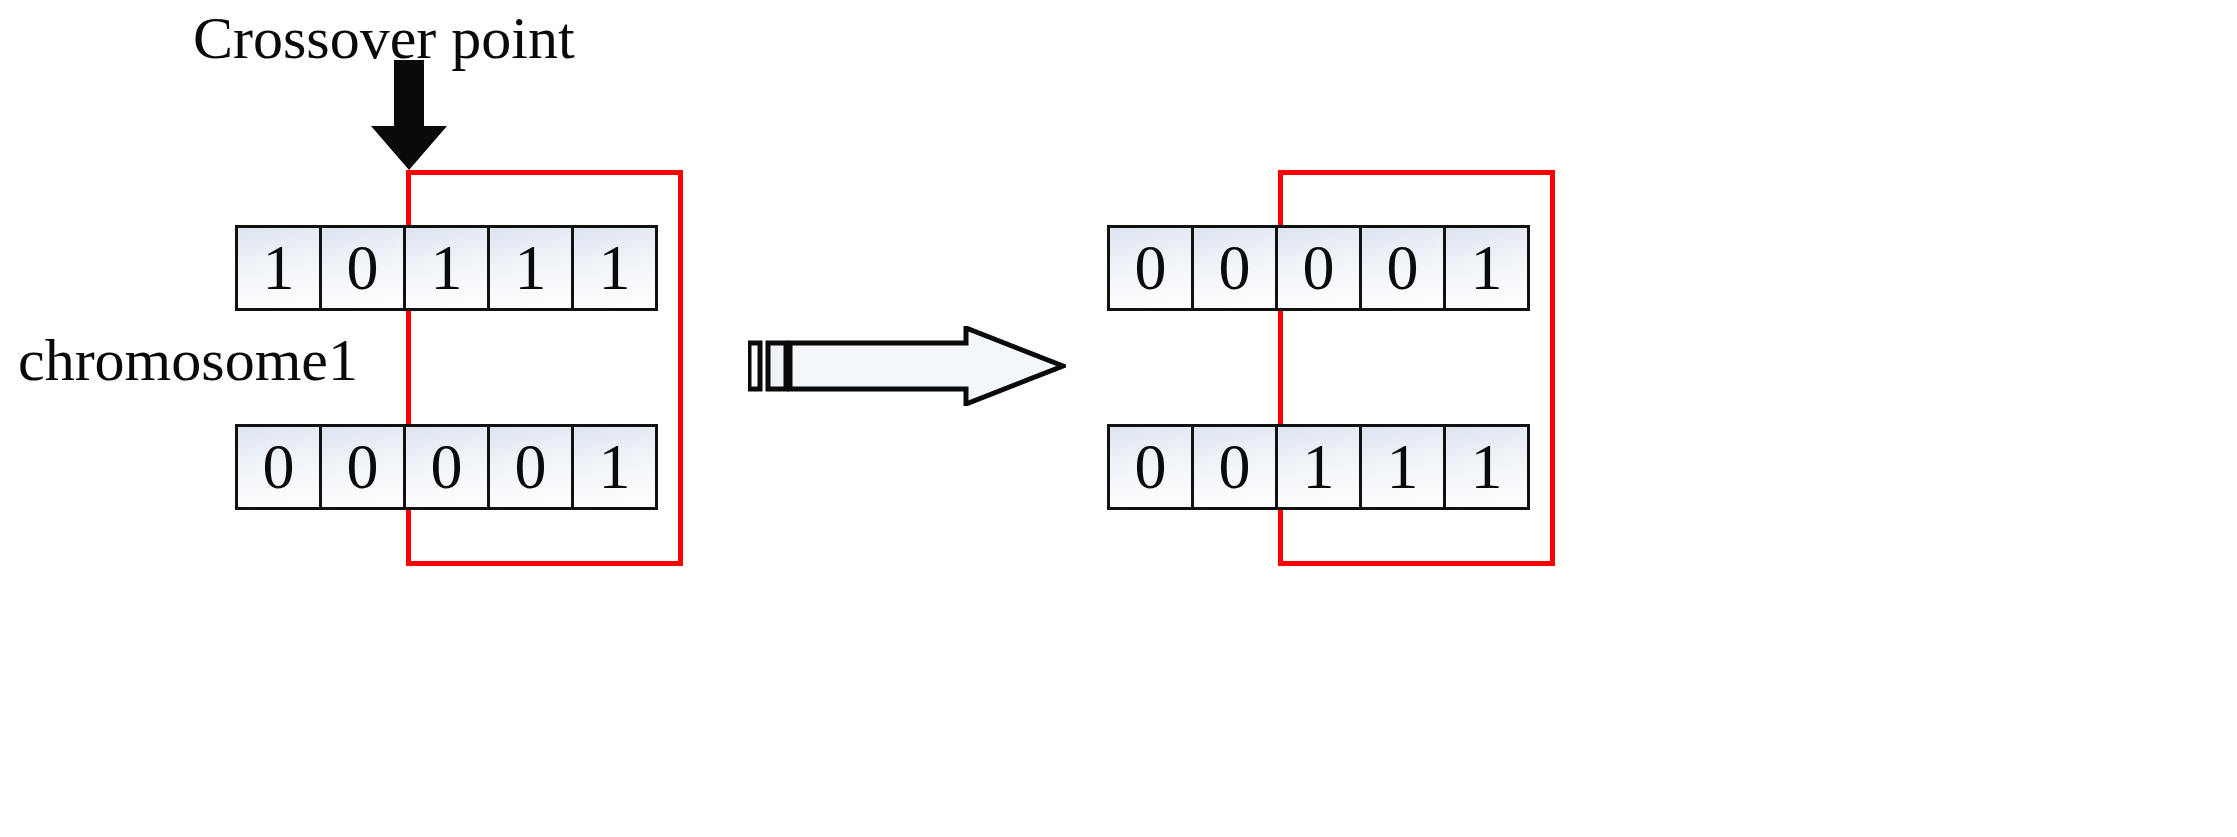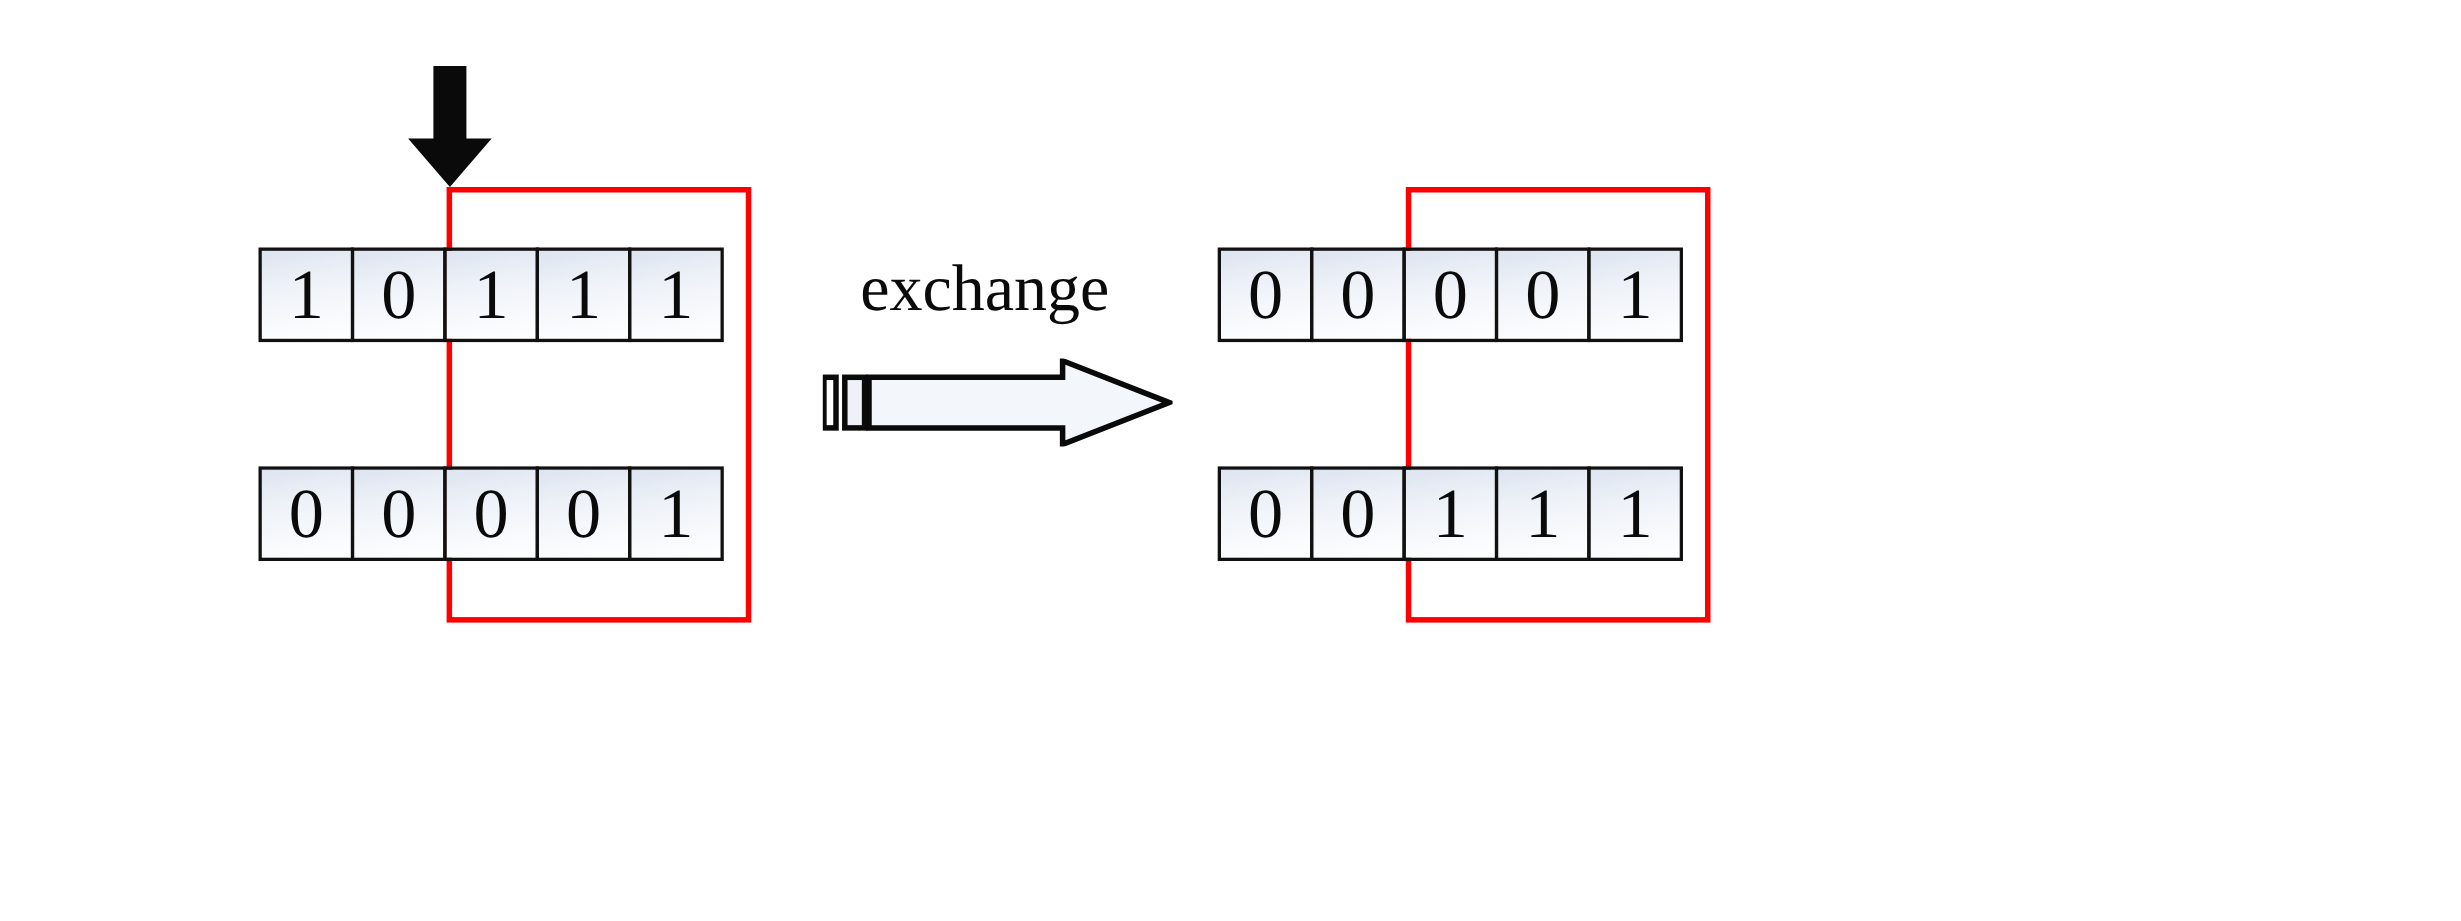--- a/index.html
+++ b/index.html
@@ -110,48 +110,49 @@
     top: 170px;
     width: 277px;
     height: 396px;
   }
 </style>
 </head>
 <body>
 
 <div id="stage">
 
+  <div class="label" id="crossover-label">Crossover point</div>
 
   <div id="crossover-arrow">
     <svg width="82" height="112" viewBox="0 0 82 112" xmlns="http://www.w3.org/2000/svg">
       <polygon points="26,0 56,0 56,66 79,66 41,110 3,66 26,66" fill="#0a0a0a"></polygon>
     </svg>
   </div>
 
   <div class="crossover-box" id="crossover-box-left"></div>
 
   <div class="bit-row" id="row-left-1">
     <div class="bit-cell">1</div>
     <div class="bit-cell">0</div>
     <div class="bit-cell">1</div>
     <div class="bit-cell">1</div>
     <div class="bit-cell">1</div>
   </div>
 
+  <div class="label" id="chromosome1-label">chromosome1</div>
 
   <div class="bit-row" id="row-left-2">
     <div class="bit-cell">0</div>
     <div class="bit-cell">0</div>
     <div class="bit-cell">0</div>
     <div class="bit-cell">0</div>
     <div class="bit-cell">1</div>
   </div>
 
 
-  <div class="label" id="exchange-label">exchange</div>
 
   <div id="exchange-arrow">
     <svg width="318" height="80" viewBox="0 0 318 80" xmlns="http://www.w3.org/2000/svg">
 
       <rect x="1" y="17" width="11" height="46" fill="#ffffff" stroke="#0a0a0a" stroke-width="5"></rect>
       <rect x="20" y="17" width="18" height="46" fill="#eef2f8" stroke="#0a0a0a" stroke-width="5"></rect>
 
       <polygon points="42,17 218,17 218,2 315,40 218,78 218,63 42,63" fill="#f3f6fb" stroke="#0a0a0a" stroke-width="5" stroke-linejoin="miter"></polygon>
     </svg>
   </div>

